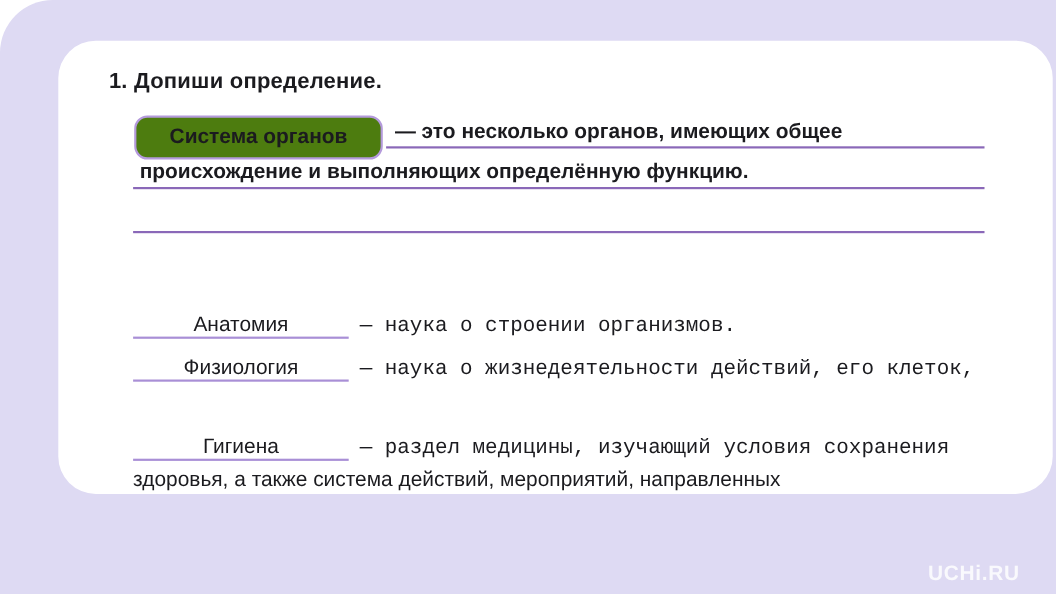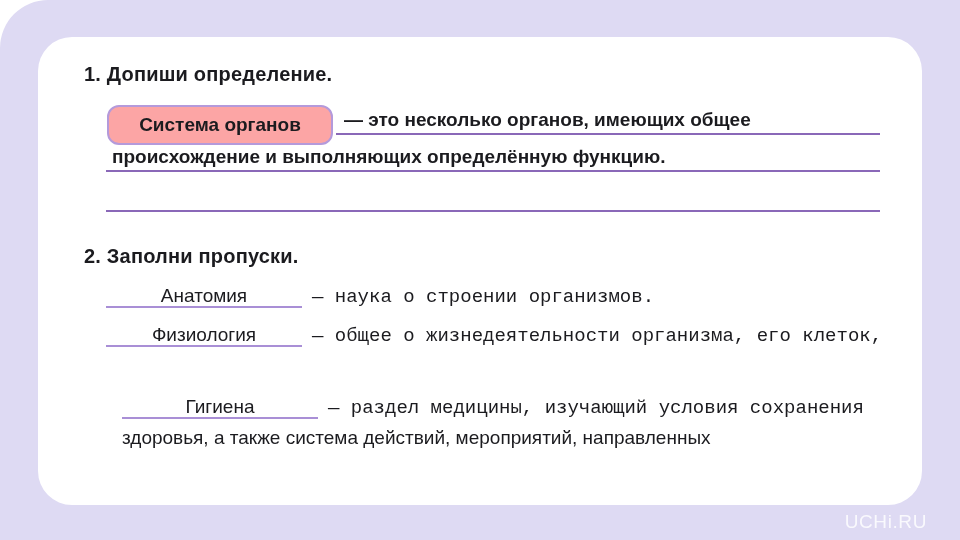--- a/index.html
+++ b/index.html
@@ -19,43 +19,44 @@
   
   .overlay {
     position: absolute;
     left: 0; top: 0;
     width: 100%; height: 100%;
     background: #dedaf3;
     border-top-left-radius: 48px;
   }
   .card {
     position: absolute;
-    left: 38px; top: 37px;
-    width: 884px; height: 468px;
+    left: 53px; top: 37px;
+    width: 884px; height: 412px;
     background: #ffffff;
     border-radius: 34px;
+    padding-left: 20px;
   }
   .heading {
     position: absolute;
     font-size: 20px;
     font-weight: 700;
     letter-spacing: 0.2px;
     white-space: nowrap;
   }
   #task1-heading { left: 46px; top: 26px; }
   #task2-heading { left: 46px; top: 208px; }
 
   .term-box {
     position: absolute;
     left: 69px; top: 68px;
     width: 226px; height: 40px;
     box-sizing: border-box;
     border: 2px solid #b49adb;
     border-radius: 12px;
-    background: #fca5a5;
+    background: #4d7c0f;
     display: flex;
     align-items: center;
     justify-content: center;
     font-size: 19px;
     font-weight: 700;
     white-space: nowrap;
   }
 
   .answer-line {
     position: absolute;
@@ -78,38 +79,38 @@
   .fill-row {
     position: absolute;
     left: 68px;
     width: 800px;
     font-size: 19px;
     font-weight: 400;
     line-height: 30px;
   }
   #row-anatomy    { top: 244px; }
   #row-physiology { top: 283px; }
-  #row-hygiene    { top: 355px; margin-left: 16px; }
+  #row-hygiene    { top: 355px; }
   .term-blank {
     display: inline-block;
     width: 196px;
     text-align: center;
     border-bottom: 2.5px solid #a98fd6;
     font-weight: 400;
     line-height: 21px;
     white-space: nowrap;
   }
   .def-first { margin-left: 10px; white-space: nowrap; font-family: Liberation Mono, monospace; }
   .def-line  { white-space: nowrap; }
 
   .watermark {
     position: absolute;
     right: 33px; bottom: 7px;
     font-size: 19px;
-    font-weight: 400;
+    font-weight: 700;
     letter-spacing: 0.6px;
     color: rgba(255, 255, 255, 0.82);
     white-space: nowrap;
   }
 </style>
 </head>
 <body>
 
 <div class="stage">
   <div class="overlay"></div>
@@ -121,28 +122,27 @@
     <div class="term-box">
       <span>Система органов</span>
     </div>
 
     <div class="answer-line" id="answer-line-2">происхождение и выполняющих определённую функцию.</div>
 
     <div class="answer-line" id="answer-line-1">— это несколько органов, имеющих общее</div>
 
     <div id="empty-answer-line"></div>
 
-    <div class="heading" id="task2-heading">2. Заполни пропуски.</div>
 
     <div class="fill-row" id="row-anatomy">
       <span class="term-blank">Анатомия</span><span class="def-first">— наука о строении организмов.</span>
     </div>
 
     <div class="fill-row" id="row-physiology">
-      <span class="term-blank">Физиология</span><span class="def-first">— общее о жизнедеятельности организма, его клеток,</span>
+      <span class="term-blank">Физиология</span><span class="def-first">— наука о жизнедеятельности действий, его клеток,</span>
     </div>
 
     <div class="fill-row" id="row-hygiene">
       <span class="term-blank">Гигиена</span><span class="def-first">— раздел медицины, изучающий условия сохранения</span>
       <div class="def-line">здоровья, а также система действий, мероприятий, направленных</div>
     </div>
 
   </div>
 
   <div class="watermark">UCHi.RU</div>

